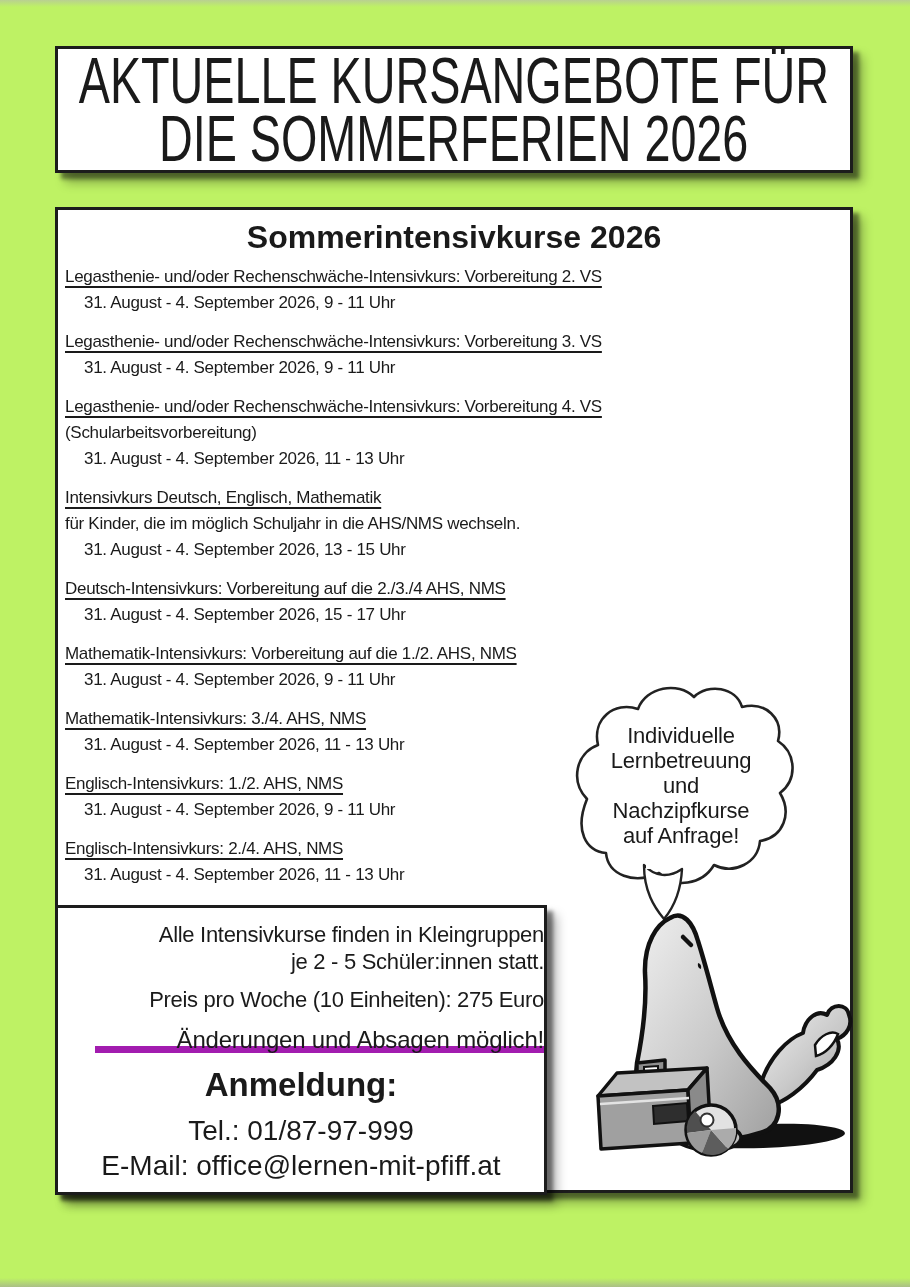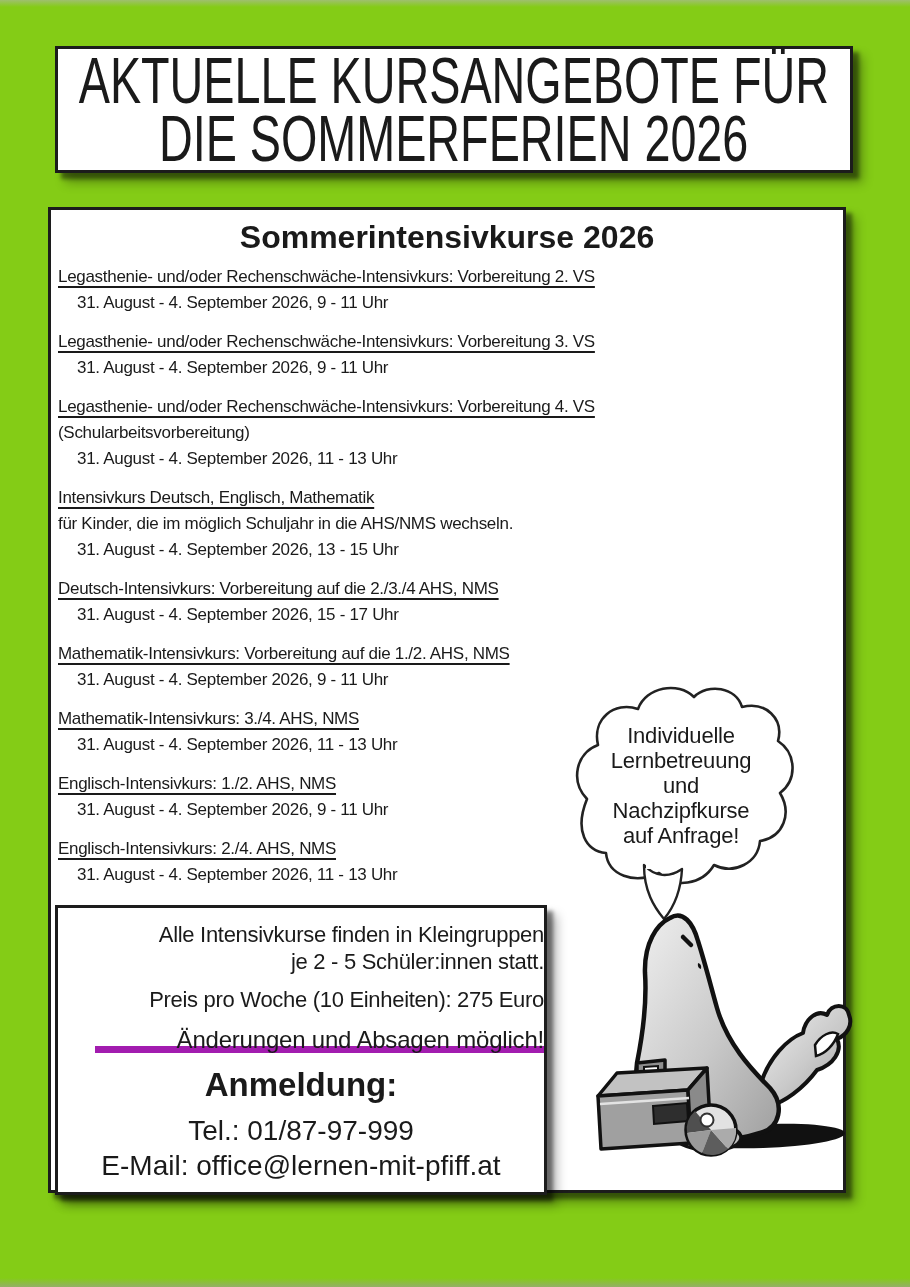--- a/index.html
+++ b/index.html
@@ -5,21 +5,21 @@
   html, body { margin: 0; padding: 0; background: #ffffff; }
   body {
     width: 910px; height: 1287px;
     font-family: "Liberation Sans", sans-serif;
     color: #1a1a1a;
     position: relative;
     overflow: hidden;
   }
   .page {
     position: absolute; inset: 0;
-    background: #84cc16;
+    background: #bef264;
   }
   .edge-fade-top {
     position: absolute; left: 0; top: 0; width: 100%; height: 7px;
     background: linear-gradient(#b5b5b5, rgba(255,255,255,0));
     opacity: .55; pointer-events: none;
   }
   .edge-fade-bottom {
     position: absolute; left: 0; bottom: 0; width: 100%; height: 9px;
     background: linear-gradient(rgba(255,255,255,0), #9d9d9d);
     opacity: .6; pointer-events: none;
@@ -41,21 +41,21 @@
     display: inline-block;
     font-size: 64px; line-height: 58px; font-weight: 400;
     white-space: nowrap;
     transform: scaleX(.73);
     transform-origin: 50% 50%;
     letter-spacing: 0px;
   }
 
   
   #main-box {
-    left: 48px; top: 207px; width: 798px; height: 986px;
+    left: 55px; top: 207px; width: 798px; height: 986px;
     padding: 5px 7px;
   }
   .courses-title {
     text-align: center;
     font-weight: bold;
     font-size: 32px; line-height: 38px;
     margin: 3px 0 8px 0;
   }
   .entry { margin-bottom: 13px; white-space: nowrap; }
   .entry div { font-size: 17px; line-height: 26px; letter-spacing: -0.3px; }

